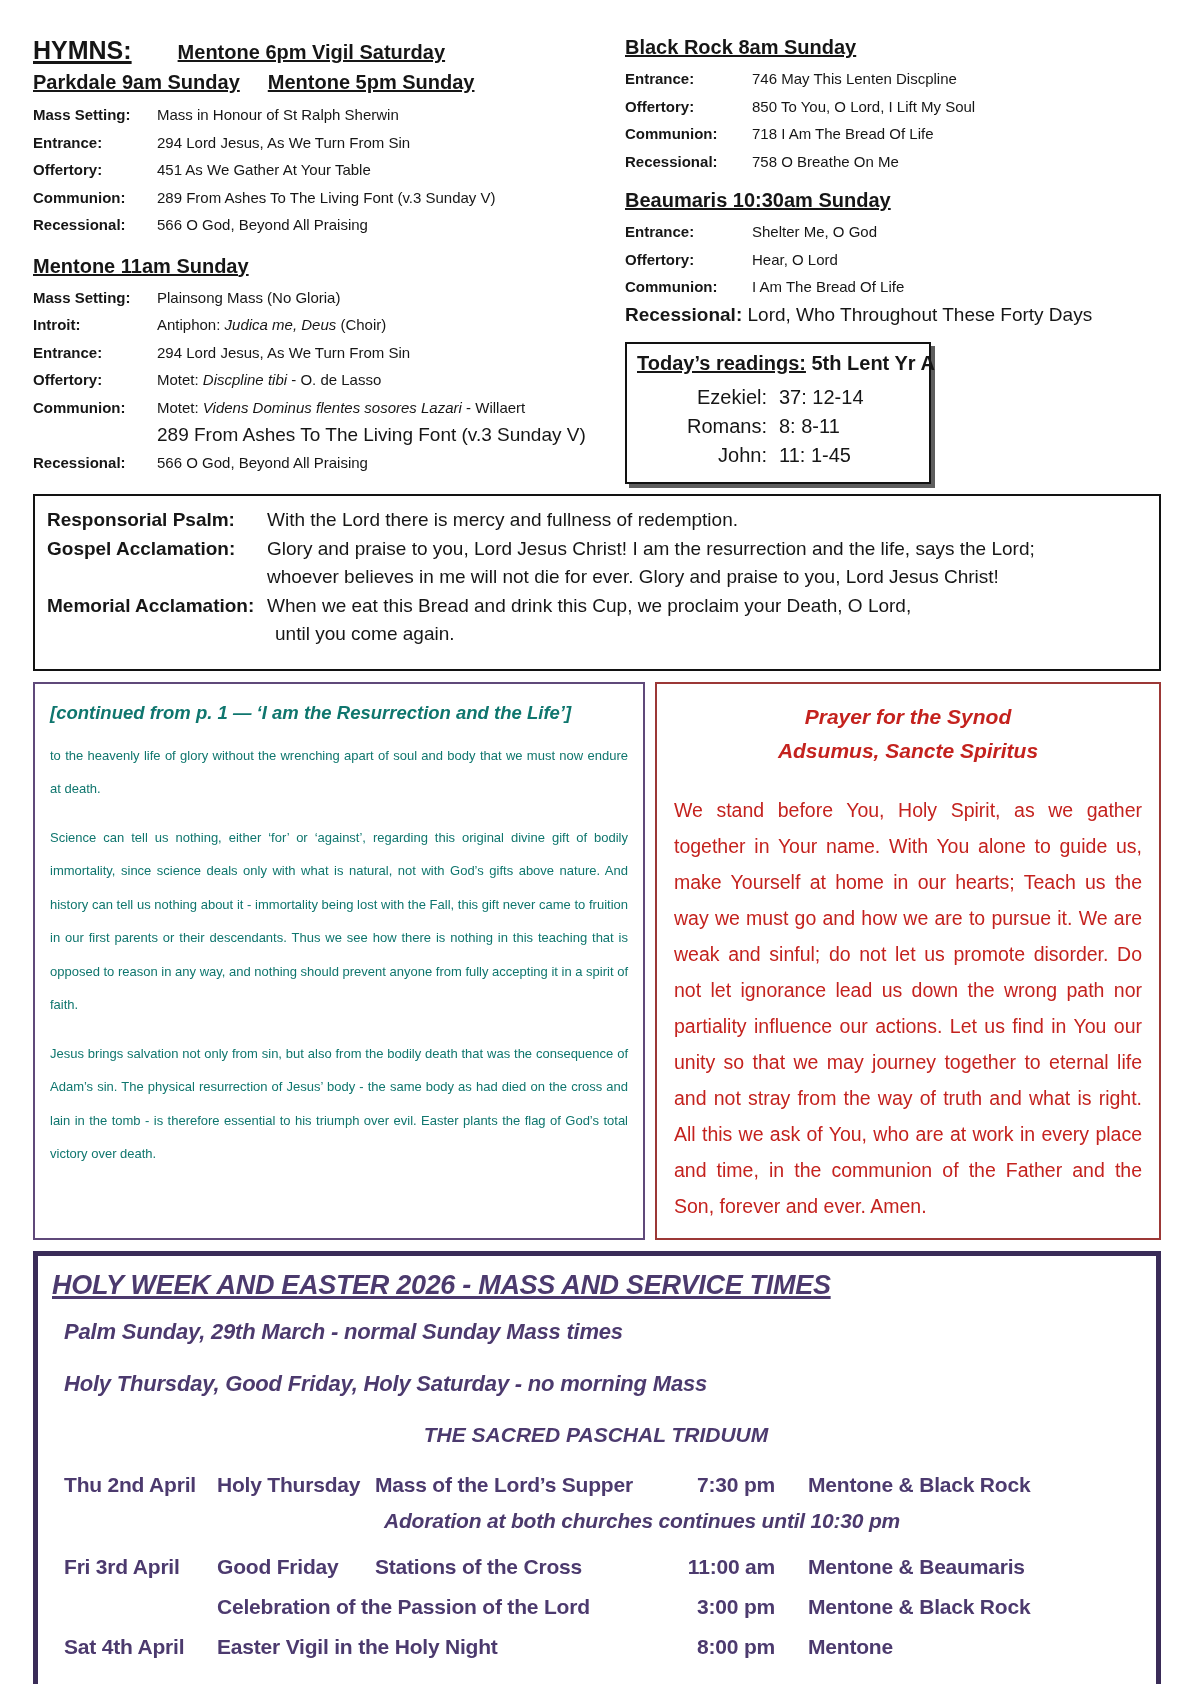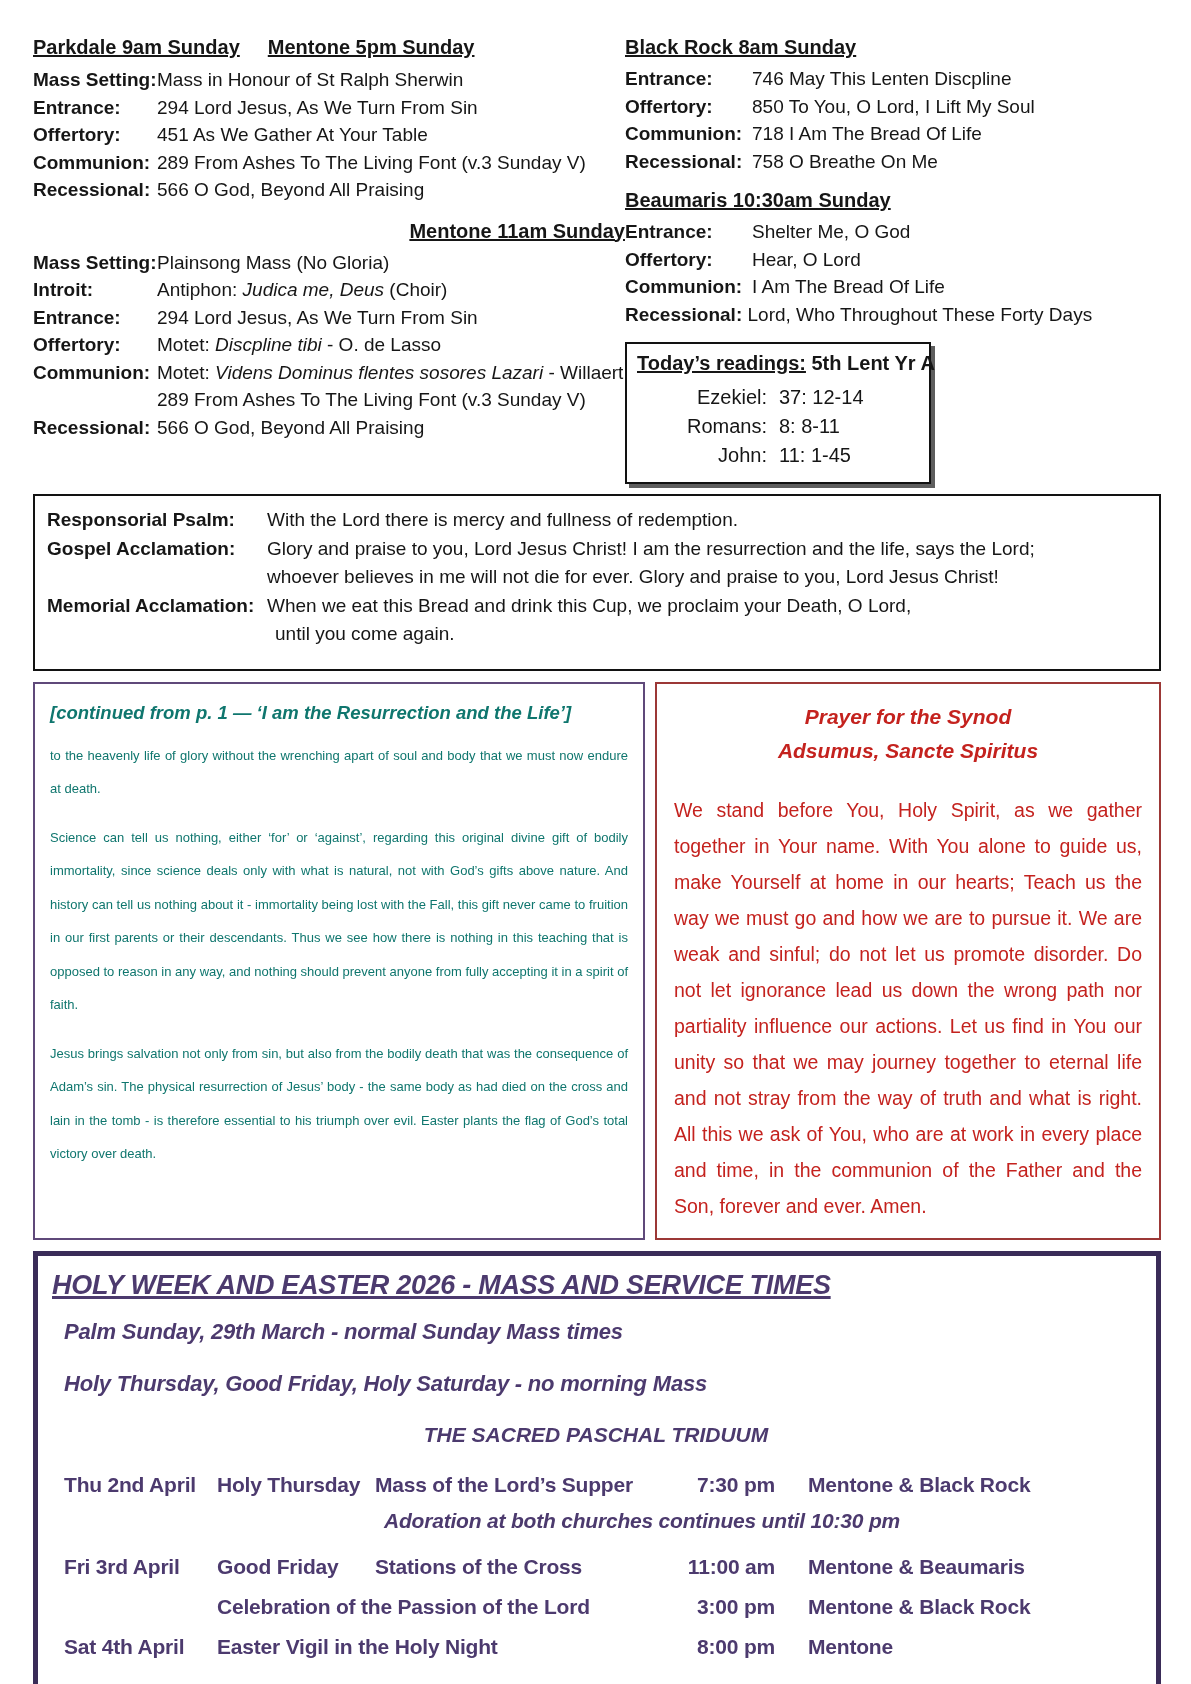--- a/index.html
+++ b/index.html
@@ -15,28 +15,28 @@
   
   .top { display:flex; }
   .col-left  { width:592px; flex:none; }
   .col-right { flex:1; }
 
   .h1-line { display:flex; align-items:baseline; gap:46px; margin-bottom:6px; }
   .hymns-h1 { font-size:25px; font-weight:bold; text-decoration:underline; text-decoration-thickness:2.5px; }
   .svc-head { font-size:20px; font-weight:bold; text-decoration:underline; text-decoration-thickness:2px; }
   .h2-line { display:flex; gap:28px; margin-bottom:7px; }
 
-  .hymn-row { display:flex; font-size:19px; line-height:27.5px; }
+  .hymn-row { display:flex; font-size:15px; line-height:27.5px; }
   .hymn-label { font-weight:bold; width:124px; flex:none; }
   .hymn-label-r { font-weight:bold; width:127px; flex:none; }
   .hymn-value { white-space:nowrap; }
   .hymn-cont { margin-left:124px; font-size:19px; line-height:27.5px; white-space:nowrap; }
   .it { font-style:italic; }
 
-  .sec-head { font-size:20px; font-weight:bold; margin:16px 0 6px;text-align:right; }
+  .sec-head { font-size:20px; font-weight:bold; margin:16px 0 6px; }
   .sec-head .u { text-decoration:underline; text-decoration-thickness:2px; }
   .sec-head-r { font-size:20px; font-weight:bold; margin:14px 0 6px; }
   .inline-row { font-size:19px; line-height:27.5px; white-space:nowrap; }
   .inline-row b { font-weight:bold; }
 
   
   .readings-box {
     width:306px; margin-top:14px;
     border:2.5px solid #121212;
     box-shadow:4px 4px 0 rgba(40,40,40,0.75);
@@ -105,20 +105,24 @@
   .mb20 { margin-bottom:14px; }
 </style>
 </head>
 <body>
 
 <div class="page">
 
   <div class="top">
 
     <div class="col-left">
+      <div class="h1-line">
+        <span class="hymns-h1">HYMNS:</span>
+        <span class="svc-head">Mentone 6pm Vigil Saturday</span>
+      </div>
       <div class="h2-line">
         <span class="svc-head">Parkdale 9am Sunday</span>
         <span class="svc-head">Mentone 5pm Sunday</span>
       </div>
 
       <div class="hymn-row">
         <span class="hymn-label">Mass Setting:</span>
         <span class="hymn-value">Mass in Honour of St Ralph Sherwin</span>
       </div>
       <div class="hymn-row">

